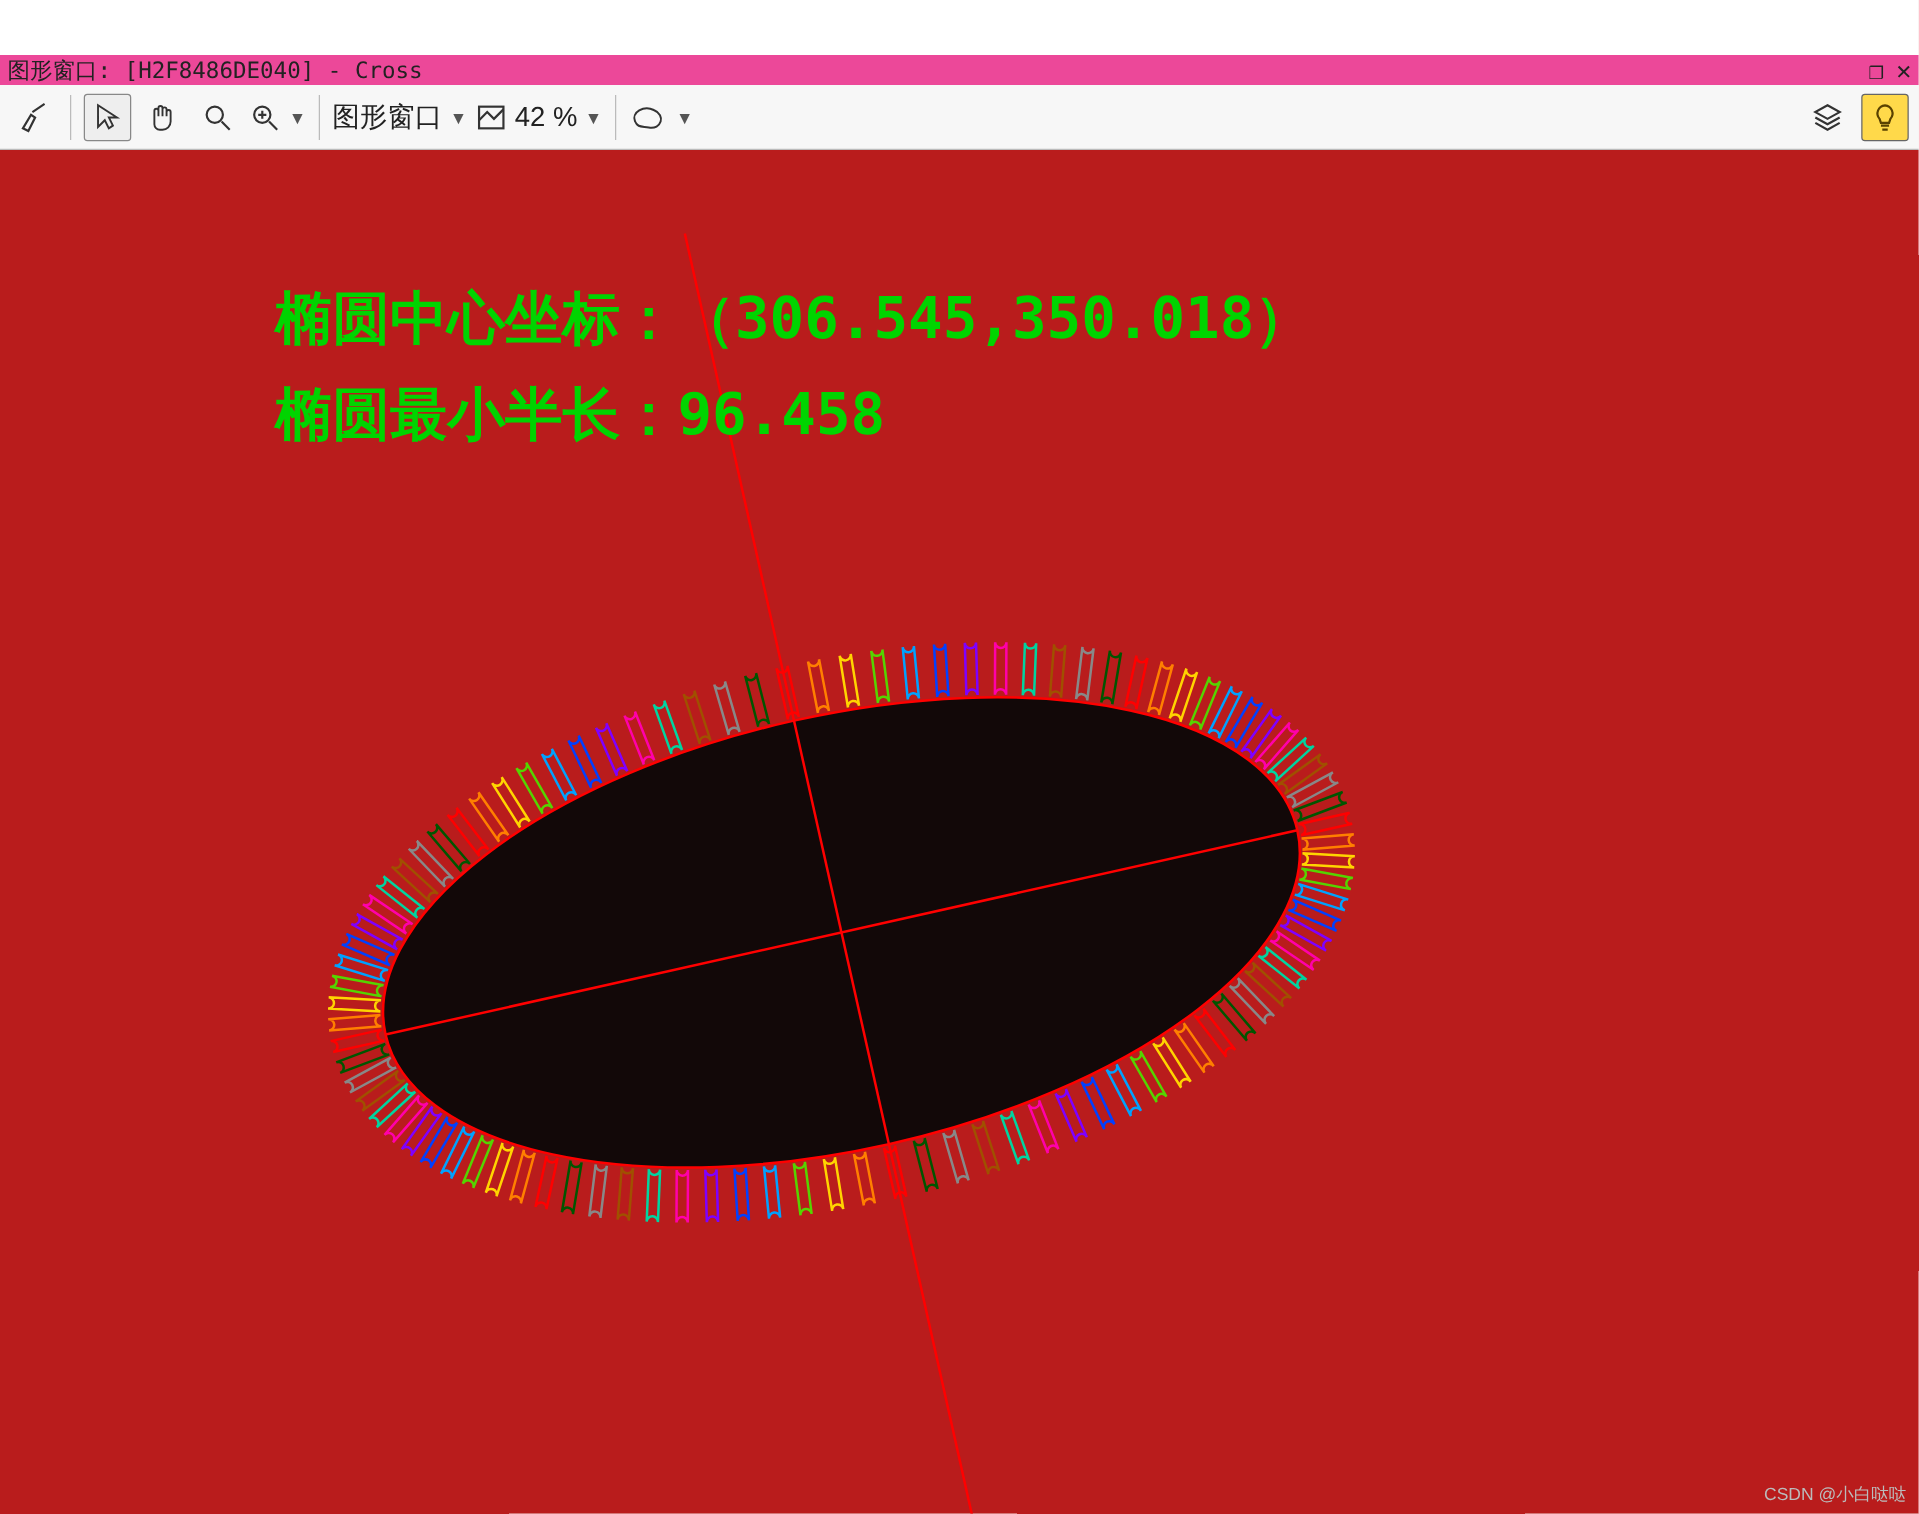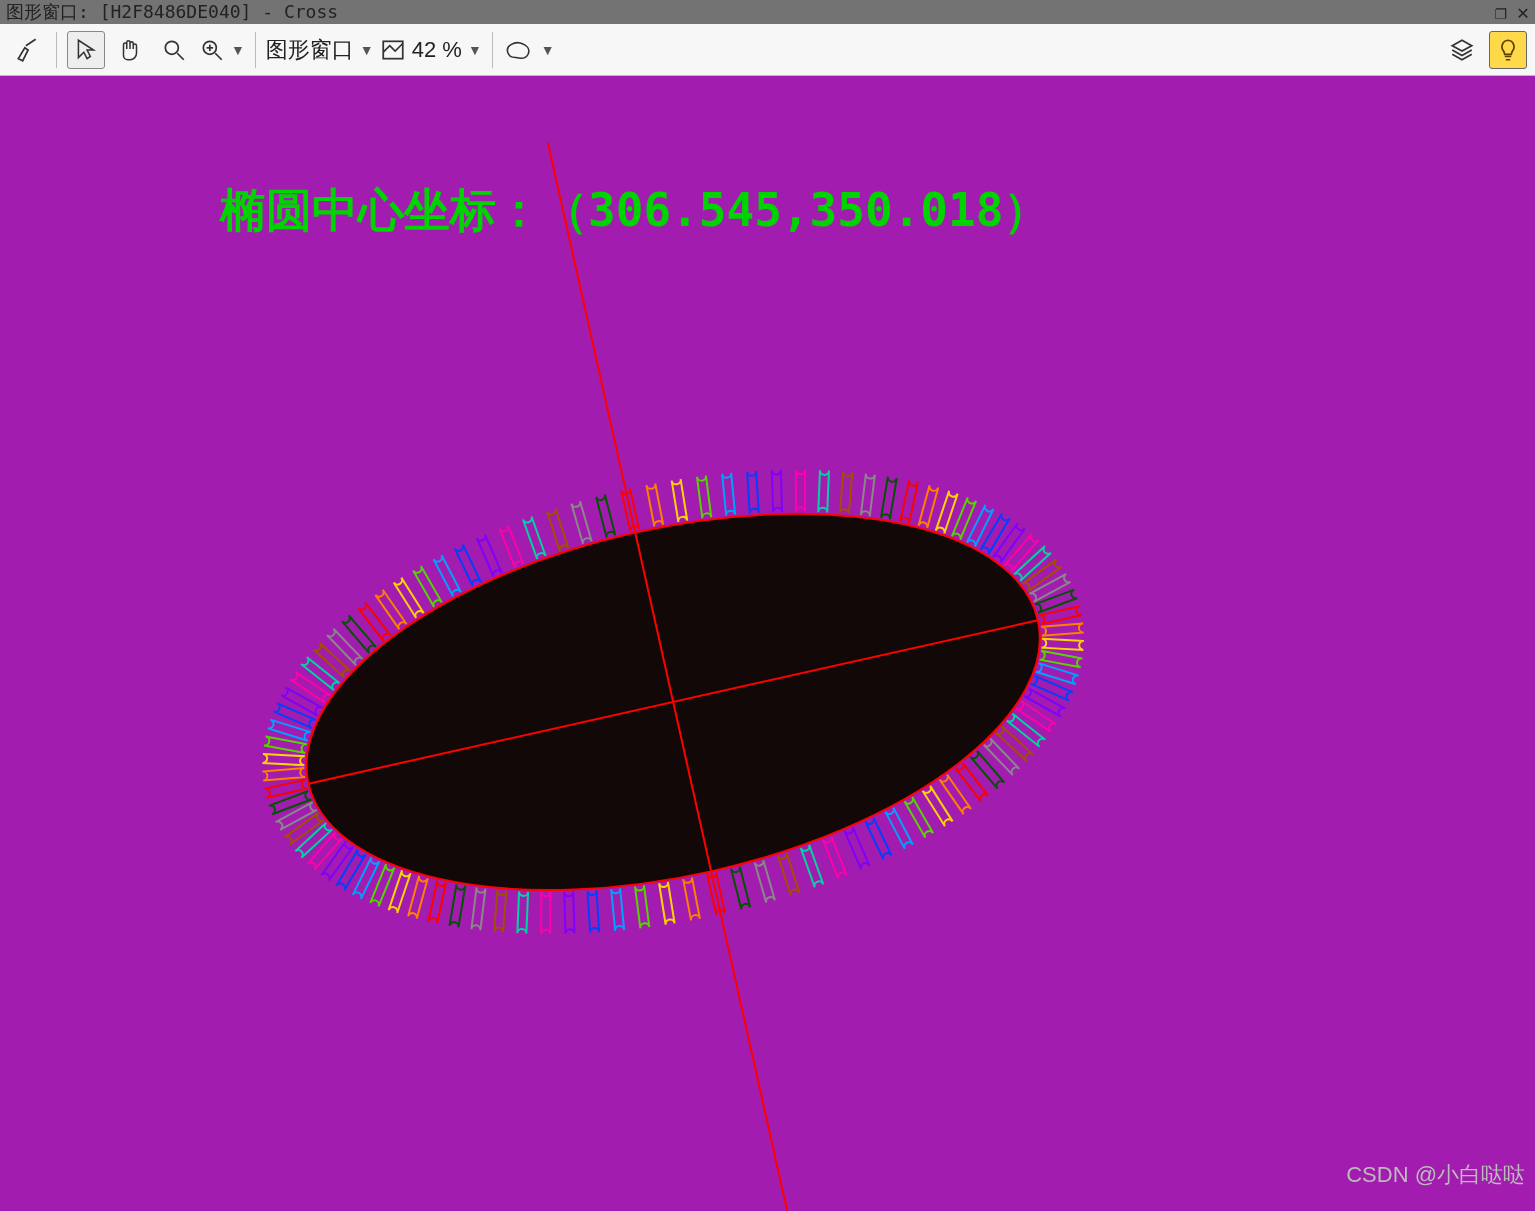--- a/index.html
+++ b/index.html
@@ -1,27 +1,28 @@
 <!DOCTYPE html>
 <html><head>
 <meta charset="utf-8">
 <style>
   * { box-sizing: border-box; margin: 0; padding: 0; }
   html, body { width: 1535px; height: 1211px; font-family: Arial, sans-serif; background: #fff; }
   .window { width: 100%; height: 100%; display: flex; flex-direction: column; }
   .titlebar {
-    background: #737373;
+    background: #ec4899;
     height: 24px;
     display: flex;
     align-items: center;
     padding: 0 6px;
     font-family: monospace;
     font-size: 18px;
     color: #222;
     justify-content: space-between;
+    margin-top: 44px;
   }
   .titlebar .left { display:flex; align-items:center; }
   .titlebar .right { display:flex; align-items:center; gap:10px; font-size:20px; }
   .toolbar {
     height: 52px;
     background: #f7f7f7;
     border-bottom: 1px solid #bbb;
     display: flex;
     align-items: center;
     padding: 0 8px;
@@ -33,35 +34,35 @@
     border:1px solid transparent;
     border-radius:3px;
   }
   .tbtn.active { border:1px solid #888; background:#eee; }
   .tbtn svg { width:26px; height:26px; }
   .sep { width:1px; height:36px; background:#bbb; margin:0 4px; }
   .dd { display:flex; align-items:center; gap:6px; font-size:22px; color:#222; }
   .tri { font-size:14px; color:#555; }
   .right-tools { margin-left:auto; display:flex; gap:8px; }
   .bulb { background:#ffd94a; border:1px solid #666; }
-  .canvas-wrap { flex:1; position:relative; background:#a21caf; overflow:hidden; }
+  .canvas-wrap { flex:1; position:relative; background:#b91c1c; overflow:hidden; }
   .overlay-text {
     position:absolute;
     left:220px; top:100px;
     font-family: "SimHei", "Microsoft YaHei", monospace;
     font-weight:700;
     color:#00d400;
     font-size:46px;
     line-height:1.5;
     white-space:nowrap;
   }
   .overlay-text div { margin-bottom:8px; }
   .watermark {
-    position:absolute; right:10px; bottom:21px;
-    font-size:22px; color:#bbb;
+    position:absolute; right:10px; bottom:6px;
+    font-size:14px; color:#bbb;
   }
   svg.scene { position:absolute; left:0; top:0; }
 </style>
 </head>
 <body>
 
 <div class="window">
   <div class="titlebar">
     <div class="left">
         <span>图形窗口: [H2F8486DE040] - Cross</span>
@@ -624,17 +625,18 @@
        A 4.5 4.5 0 0 1 375.5698352316132 -7.179136914899496 Z" fill="none" stroke="#005500" stroke-width="2"></path>
           <ellipse cx="0" cy="0" rx="373.761" ry="173.6244" fill="#120808"></ellipse>
           <ellipse cx="0" cy="0" rx="373.761" ry="173.6244" fill="none" stroke="#ff0000" stroke-width="2"></ellipse>
           <line x1="-373.761" y1="0" x2="373.761" y2="0" stroke="#ff0000" stroke-width="2"></line>
           <line x1="0" y1="-572.96052" x2="0" y2="590.32296" stroke="#ff0000" stroke-width="2"></line>
         </g>
       </svg>
 
     <div class="overlay-text">
       <div>椭圆中心坐标：（306.545,350.018）</div>
+      <div>椭圆最小半长：96.458</div>
     </div>
 
     <div class="watermark">CSDN @小白哒哒</div>
   </div>
 </div>
 
 </body></html>

